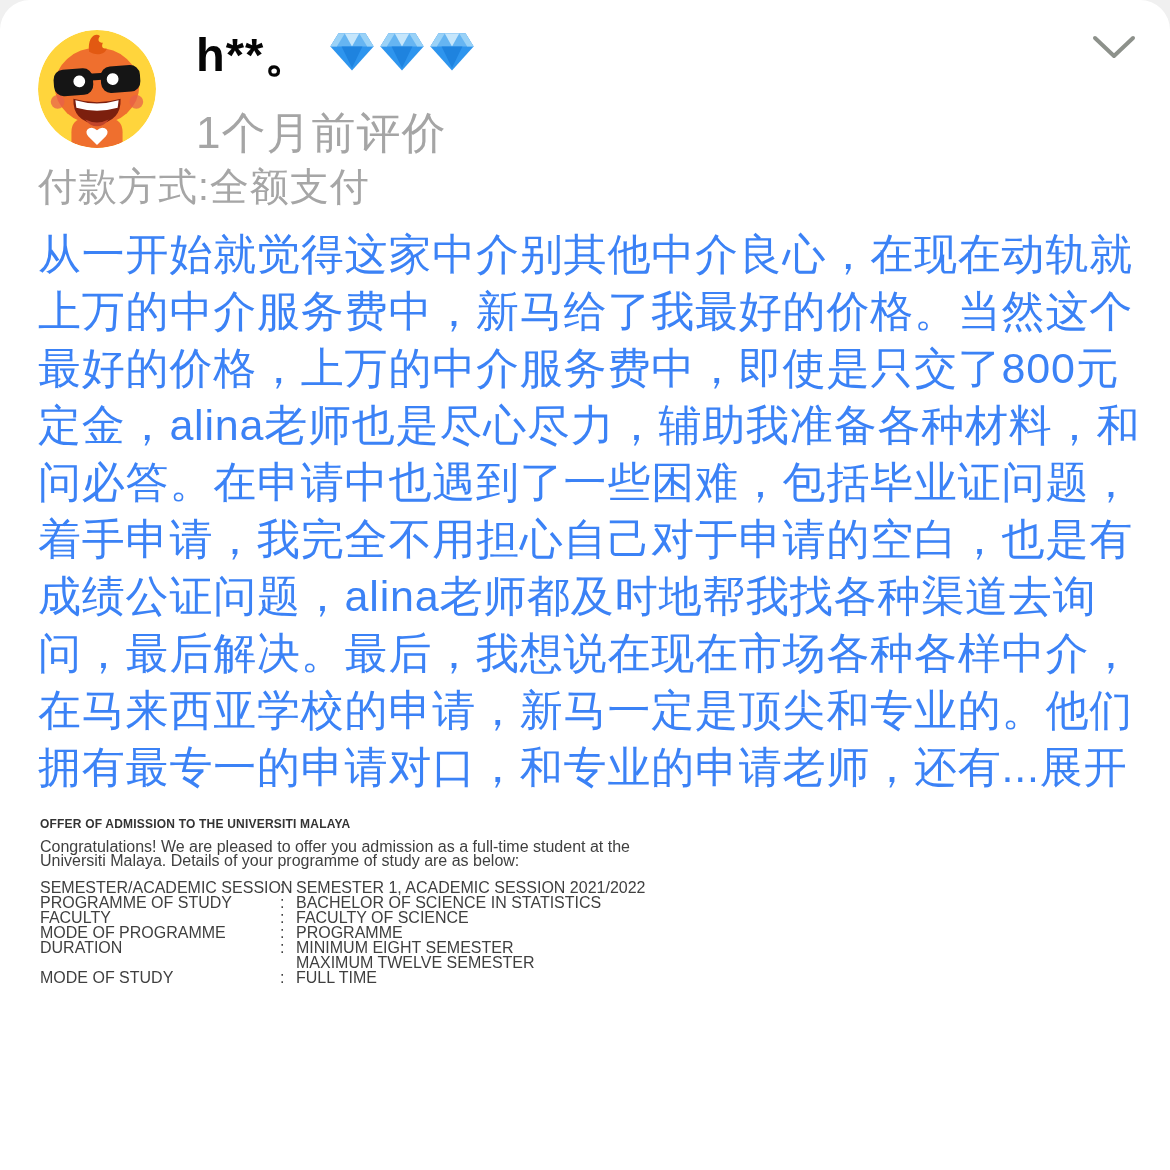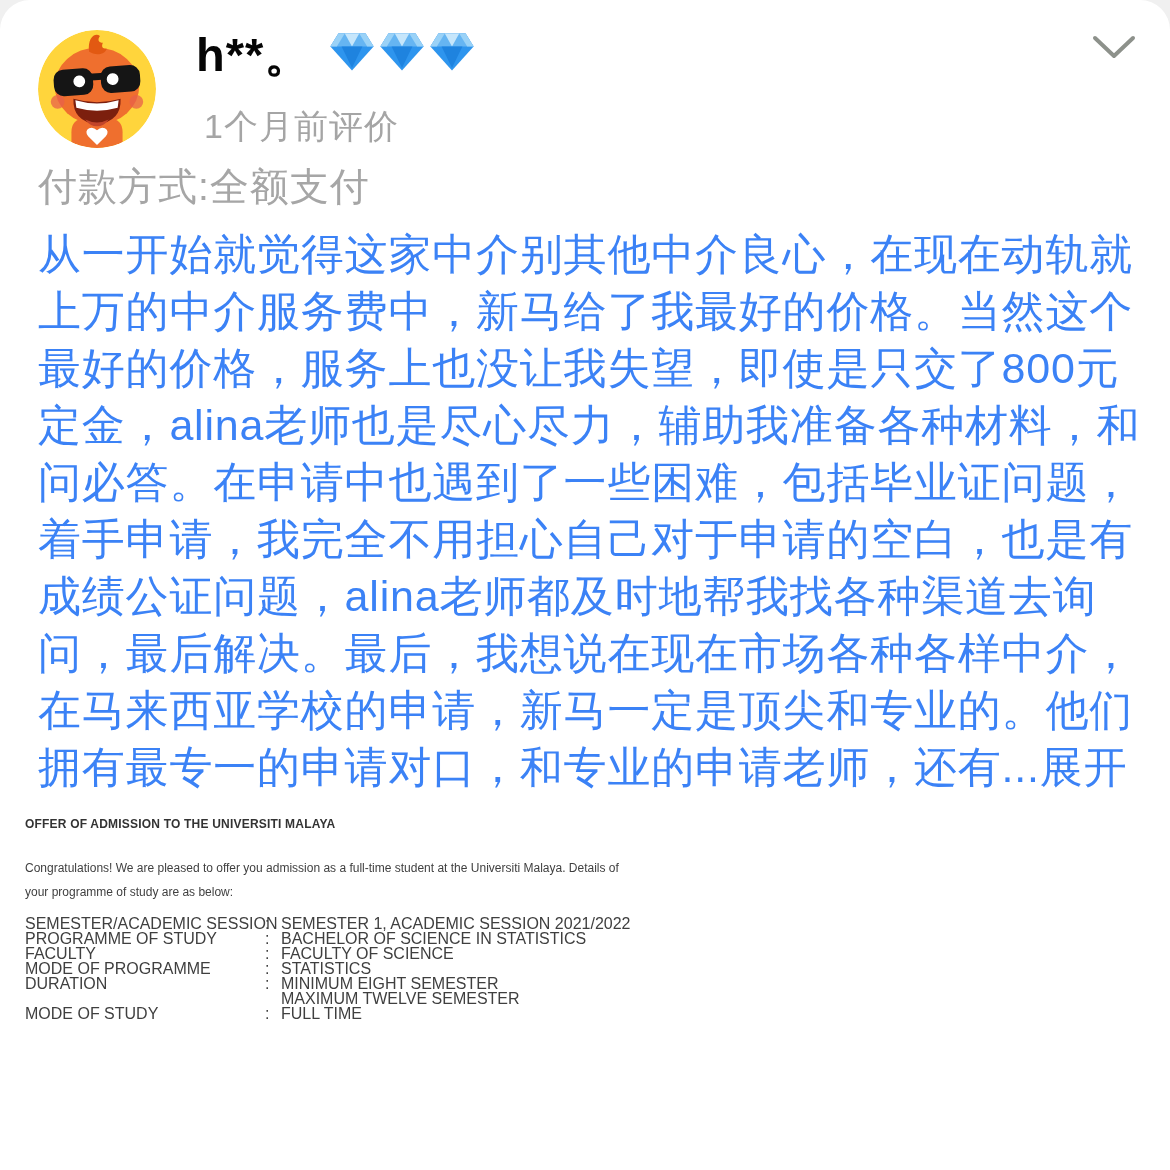--- a/index.html
+++ b/index.html
@@ -19,42 +19,42 @@
   }
   .avatar svg{display:block;width:118px;height:118px;}
   .user-block{position:absolute;left:196px;top:26px;}
   .user-line{display:flex;align-items:center;height:58px;}
   .username{
     font-size:47px;font-weight:800;color:#050505;letter-spacing:1px;line-height:58px;
     white-space:nowrap;
   }
   .diamonds{display:flex;align-items:center;margin-left:16px;margin-top:-6px;}
   .diamonds svg{display:block;margin-right:2px;}
-  .time{font-size:34px;color:#a5a5a5;margin-top:20px;letter-spacing:1px;margin-left:8px;}
+  .time{font-size:44px;color:#a5a5a5;margin-top:20px;letter-spacing:1px;}
   .chevron{position:absolute;right:34px;top:34px;width:44px;height:28px;cursor:pointer;}
   
   .payment{
     position:absolute;left:38px;top:160px;font-size:39px;color:#a6a6a6;
     letter-spacing:1px;font-weight:500;
   }
   
   .review{
     position:absolute;left:38px;top:226px;width:1110px;
     font-size:43px;line-height:57px;color:#3b82f6;font-weight:500;
     letter-spacing:0.8px;
   }
   .review-line{white-space:nowrap;height:57px;}
   .expand{display:inline;}
   
   .doc{
-    position:absolute;left:25px;top:817px;width:616px;color:#3f3f3f;
+    position:absolute;left:40px;top:817px;width:616px;color:#3f3f3f;
     filter:blur(0.3px);cursor:pointer;
   }
   .doc-title{font-size:12px;font-weight:700;color:#333;letter-spacing:0.2px;line-height:14px;}
-  .doc-intro{margin-top:25px;font-size:12px;line-height:24px;}
+  .doc-intro{margin-top:9px;font-size:16px;line-height:14px;}
   .doc-table{margin-top:12px;}
   .doc-row{display:grid;grid-template-columns:240px 16px auto;line-height:15px;font-size:16px;}
   .doc-row span{white-space:nowrap;}
   .doc-notes-label{margin-top:17px;font-size:11px;line-height:15px;}
   .doc-note{margin-top:9px;font-size:11px;line-height:15px;}
   .doc-closing{margin-top:34px;font-size:11px;line-height:15px;}
 </style>
 </head>
 <body>
 
@@ -128,21 +128,21 @@
     <svg width="44" height="28" viewBox="0 0 44 28">
       <polyline points="3,4 22,22 41,4" fill="none" stroke="#8d918b" stroke-width="4" stroke-linecap="round" stroke-linejoin="round"></polyline>
     </svg>
   </div>
 
   <div class="payment">付款方式:全额支付</div>
 
   <div class="review" id="review-lines">
     <div class="review-line">从一开始就觉得这家中介别其他中介良心，在现在动轨就</div>
       <div class="review-line">上万的中介服务费中，新马给了我最好的价格。当然这个</div>
-      <div class="review-line">最好的价格，服务上也没让我失望，即使是只交了800元</div>
+      <div class="review-line">最好的价格，上万的中介服务费中，即使是只交了800元</div>
       <div class="review-line">定金，alina老师也是尽心尽力，辅助我准备各种材料，和</div>
       <div class="review-line">问必答。在申请中也遇到了一些困难，包括毕业证问题，</div>
       <div class="review-line">着手申请，我完全不用担心自己对于申请的空白，也是有</div>
       <div class="review-line">成绩公证问题，alina老师都及时地帮我找各种渠道去询</div>
       <div class="review-line">问，最后解决。最后，我想说在现在市场各种各样中介，</div>
       <div class="review-line">在马来西亚学校的申请，新马一定是顶尖和专业的。他们</div>
       <div class="review-line" id="review-last-row">
       <span>拥有最专一的申请对口，和专业的申请老师，还有...</span><span class="expand">展开</span>
     </div>
   </div>
@@ -162,21 +162,21 @@
           <span>BACHELOR OF SCIENCE IN STATISTICS</span>
         </div>
         <div class="doc-row">
           <span>FACULTY</span>
           <span>:</span>
           <span>FACULTY OF SCIENCE</span>
         </div>
         <div class="doc-row">
           <span>MODE OF PROGRAMME</span>
           <span>:</span>
-          <span>STATISTICS</span>
+          <span>PROGRAMME</span>
         </div>
         <div class="doc-row">
           <span>DURATION</span>
           <span>:</span>
           <span>MINIMUM EIGHT SEMESTER</span>
         </div>
         <div class="doc-row">
           <span></span>
           <span></span>
           <span>MAXIMUM TWELVE SEMESTER</span>

